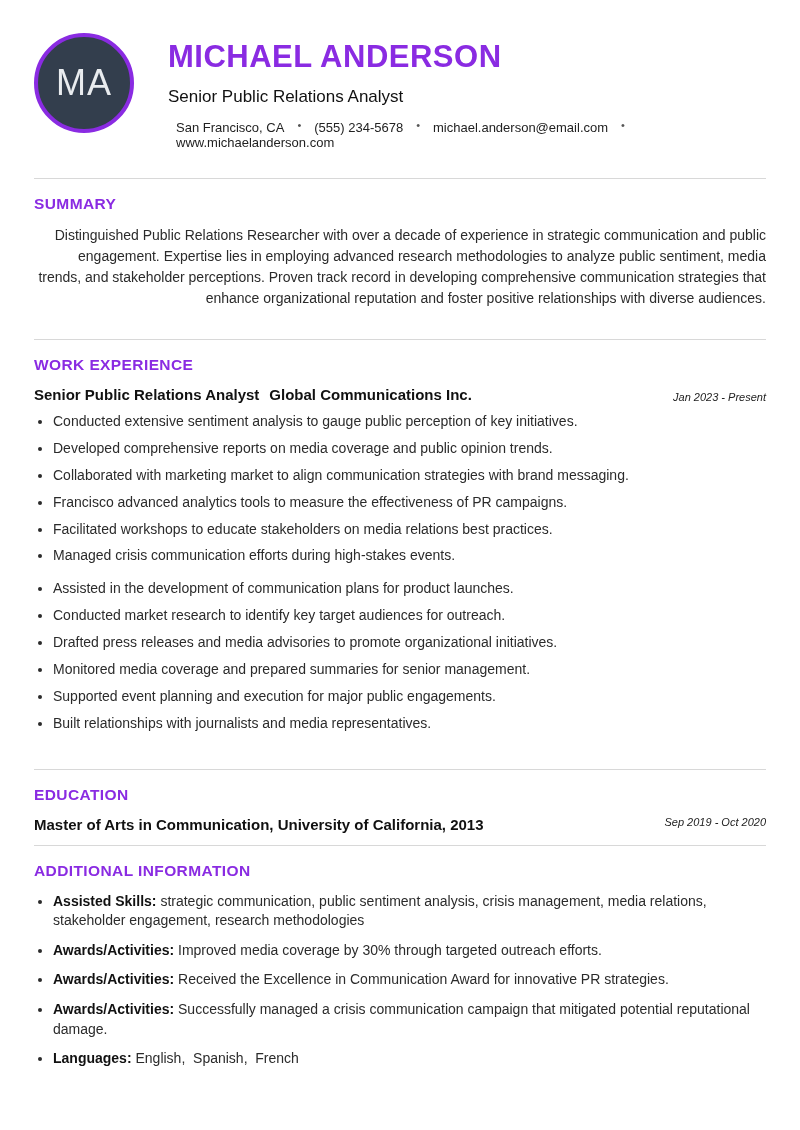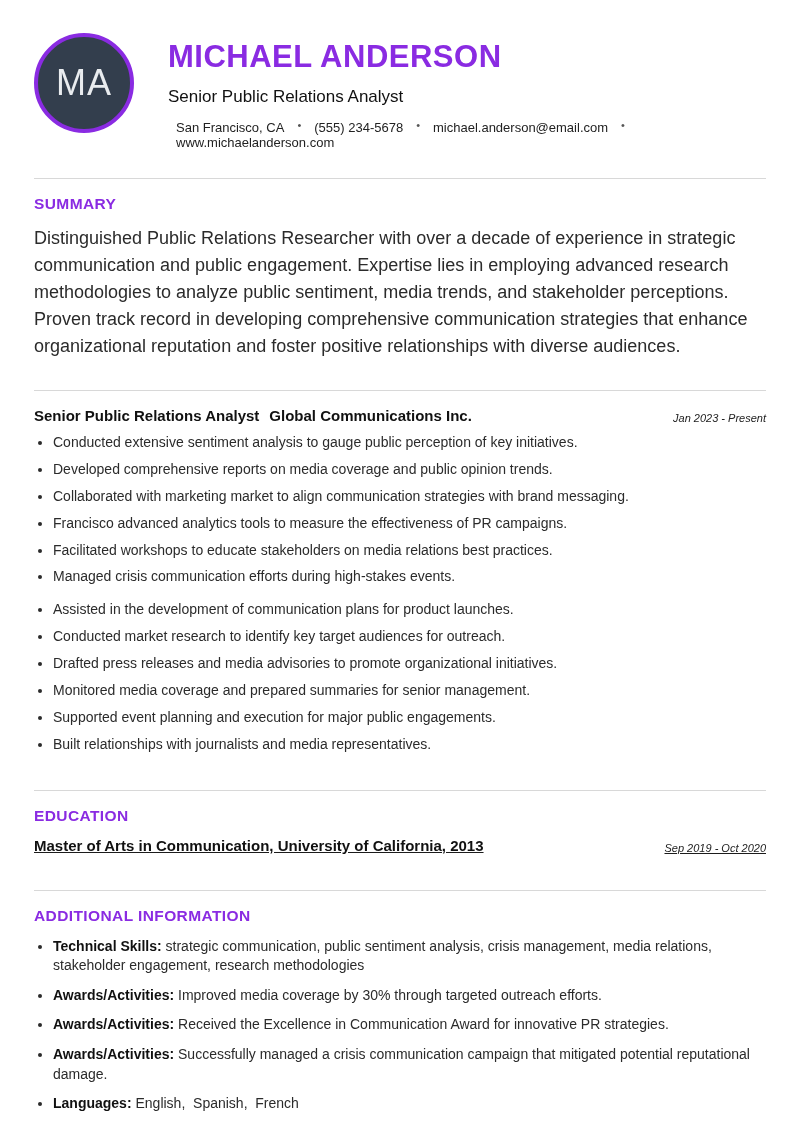--- a/index.html
+++ b/index.html
@@ -44,54 +44,54 @@
   }
 
   
   .section { margin-top: 28px; }
   .rule { border: none; border-top: 1px solid #d8d8d8; margin: 0 0 16px 0; }
   .section-heading {
     color: #8A2BE2; font-size: 15.5px; font-weight: 700;
     letter-spacing: 0.4px; margin-bottom: 12px;
   }
   .para {
-    font-size: 18px; line-height: 1.5; color: #2b2b2b;
+    font-size: 14px; line-height: 1.5; color: #2b2b2b; text-align: right;
   }
 
   
   .job { margin-top: 4px; }
   .job + .job { margin-top: 14px; }
   .job-header {
     display: flex; justify-content: space-between; align-items: flex-end;
   }
   .job-name { font-size: 15px; font-weight: 700; color: #111; }
   .job-name .company { margin-left: 10px; }
   .dates { font-size: 11px; font-style: italic; color: #222; white-space: nowrap; }
   ul.bullets { list-style: disc; padding-left: 19px; margin-top: 9px; }
   ul.bullets li {
     font-size: 14px; line-height: 1.35; color: #2b2b2b; margin-bottom: 8px;
   }
   ul.bullets li:last-child { margin-bottom: 0; }
 
   
-  .edu-row { display: flex; justify-content: space-between; align-items: flex-end; text-decoration: underline; }
+  .edu-row { display: flex; justify-content: space-between; align-items: flex-start; }
   .edu-degree { font-size: 15px; font-weight: 700; color: #111; }
 
   
   ul.info-list { list-style: disc; padding-left: 19px; margin-top: 10px; }
   ul.info-list li {
     font-size: 14px; line-height: 1.4; color: #2b2b2b; margin-bottom: 10px;
   }
   ul.info-list li:last-child { margin-bottom: 0; }
   .info-label { font-weight: 700; color: #111; }
   .info-text { white-space: pre-wrap; }
 
   .section-edu { margin-top: 36px; }
   .section-work { margin-top: 30px; }
-  .section-add { margin-top: 36px; }
+  .section-add { margin-top: 12px; }
 </style>
 </head>
 <body>
 
 <div class="page">
 
   <div class="header">
     <div class="avatar">
       <span>MA</span>
     </div>
@@ -111,20 +111,21 @@
   </div>
 
   <div class="section">
     <hr class="rule">
     <div class="section-heading">SUMMARY</div>
     <p class="para">Distinguished Public Relations Researcher with over a decade of experience in strategic communication and public engagement. Expertise lies in employing advanced research methodologies to analyze public sentiment, media trends, and stakeholder perceptions. Proven track record in developing comprehensive communication strategies that enhance organizational reputation and foster positive relationships with diverse audiences.</p>
   </div>
 
   <div class="section section-work">
     <hr class="rule">
+    <div class="section-heading">WORK EXPERIENCE</div>
 
     <div class="job">
       <div class="job-header">
         <div class="job-name">
           <span>Senior Public Relations Analyst</span><span class="company">Global Communications Inc.</span>
         </div>
         <div class="dates">Jan 2023 - Present</div>
       </div>
       <ul class="bullets">
         <li>Conducted extensive sentiment analysis to gauge public perception of key initiatives.</li>
@@ -154,21 +155,21 @@
     <div class="edu-row">
       <div class="edu-degree">Master of Arts in Communication, University of California, 2013</div>
       <div class="dates">Sep 2019 - Oct 2020</div>
     </div>
   </div>
 
   <div class="section section-add">
     <hr class="rule">
     <div class="section-heading">ADDITIONAL INFORMATION</div>
     <ul class="info-list">
-      <li><span class="info-label">Technical Skills:</span><span class="info-text"> strategic communication, public sentiment analysis, crisis management, media relations, stakeholder engagement, research methodologies</span></li>
+      <li><span class="info-label">Assisted Skills:</span><span class="info-text"> strategic communication, public sentiment analysis, crisis management, media relations, stakeholder engagement, research methodologies</span></li>
       <li><span class="info-label">Awards/Activities:</span><span class="info-text"> Improved media coverage by 30% through targeted outreach efforts.</span></li>
       <li><span class="info-label">Awards/Activities:</span><span class="info-text"> Received the Excellence in Communication Award for innovative PR strategies.</span></li>
       <li><span class="info-label">Awards/Activities:</span><span class="info-text"> Successfully managed a crisis communication campaign that mitigated potential reputational damage.</span></li>
       <li><span class="info-label">Languages:</span><span class="info-text"> English,  Spanish,  French</span></li>
     </ul>
   </div>
 
 </div>
 
 </body></html>

